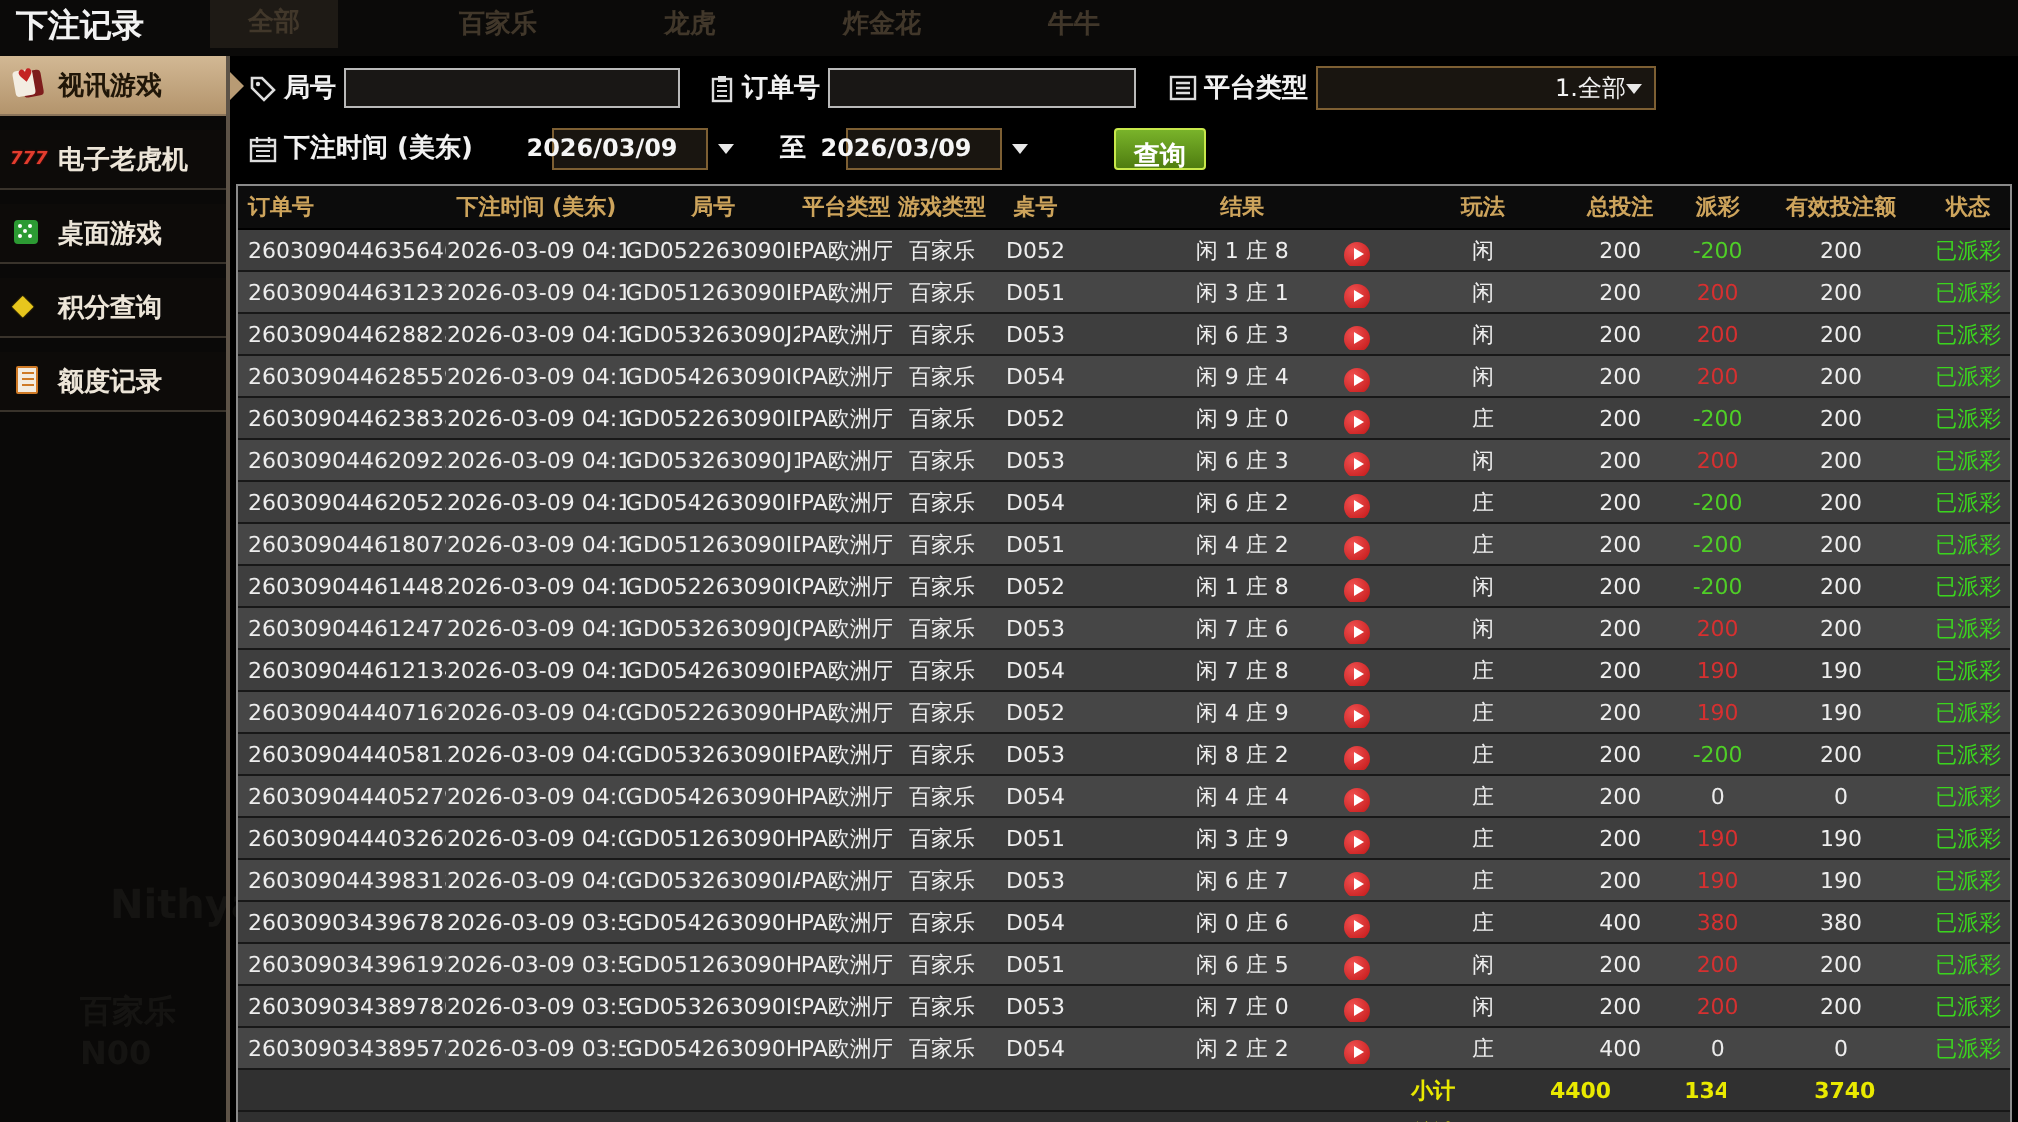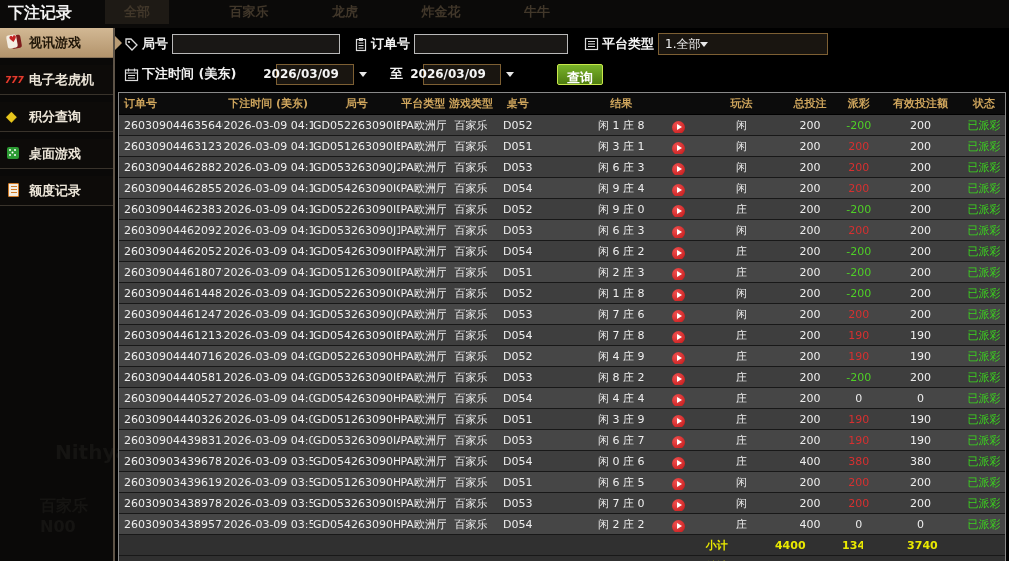--- a/index.html
+++ b/index.html
@@ -40,21 +40,21 @@
 
   
   .filters{position:absolute;left:124px;top:32px;right:4px;font-size:13px;}
   .f-row{display:flex;align-items:center;height:24px;}
   .f-row2{margin-top:6px;}
   .f-label{font-weight:bold;color:#f2f2f2;margin:0 4px 0 3px;white-space:nowrap;}
   .f-input{width:160px;height:18px;background:#191715;border:1px solid #b9b9b9;color:#eee;
            font-size:12px;outline:none;padding:0 3px;}
   .f-input.order{width:146px;}
   .f-select{width:156px;height:20px;background:#191510;border:1px solid #7d5f33;color:#f2f2f2;
-           font-size:12px;display:flex;align-items:center;justify-content:flex-start;
+           font-size:12px;display:flex;align-items:center;justify-content:flex-end;
            padding:0 6px;cursor:pointer;}
   .datebox{width:76px;height:19px;background:#191510;border:1px solid #7d5f33;color:#f5f5f5;
            font-size:12px;font-weight:bold;display:flex;align-items:center;justify-content:center;
            gap:20px;cursor:pointer;}
   .caret{width:0;height:0;border-left:4px solid transparent;border-right:4px solid transparent;
            border-top:5px solid #e8e8e8;}
   .gap1{width:14px;}.gap2{width:16px;}
   .to-label{font-weight:bold;margin:0 20px 0 36px;}
   .search-btn{margin-left:56px;height:21px;padding:0 9px;display:flex;align-items:center;gap:4px;
            background:linear-gradient(#79b32a,#4f7d10);border:1px solid #c8e84b;border-radius:2px;
@@ -111,27 +111,27 @@
     <span class="ic ic-cards"></span>
     <span>视讯游戏</span>
   </div>
 
   <div class="side-item">
     <span class="ic ic-slot"></span>
     <span>电子老虎机</span>
   </div>
 
   <div class="side-item">
+    <span class="ic ic-dice"></span>
+    <span>桌面游戏</span>
+  </div>
+
+  <div class="side-item">
     <span class="ic ic-diamond"></span>
     <span>积分查询</span>
-  </div>
-
-  <div class="side-item">
-    <span class="ic ic-dice"></span>
-    <span>桌面游戏</span>
   </div>
 
   <div class="side-item">
     <span class="ic ic-doc"></span>
     <span>额度记录</span>
   </div>
 <span class="bg-hint" style="left:55px;top:412px;font-size:20px;">Nithya</span>
   <span class="bg-hint" style="left:40px;top:468px;font-size:16px;">百家乐N00</span>
 </div>
 <div class="divider"></div>
@@ -310,21 +310,21 @@
     <span class="cell status-ok">已派彩</span>
   </div>
 
   <div class="t-row">
     <span class="cell">260309044618079</span>
     <span class="cell">2026-03-09 04:18:08</span>
     <span class="cell">GD051263090ID</span>
     <span class="cell">PA欧洲厅</span>
     <span class="cell">百家乐</span>
     <span class="cell">D051</span>
-    <span class="cell"><span>闲 2 庄 3</span><span class="play-btn"></span></span>
+    <span class="cell"><span>闲 4 庄 2</span><span class="play-btn"></span></span>
     <span class="cell">庄</span>
     <span class="cell">200</span>
     <span class="cell pay-green">-200</span>
     <span class="cell">200</span>
     <span class="cell status-ok">已派彩</span>
   </div>
 
   <div class="t-row">
     <span class="cell">260309044614485</span>
     <span class="cell">2026-03-09 04:17:51</span>

